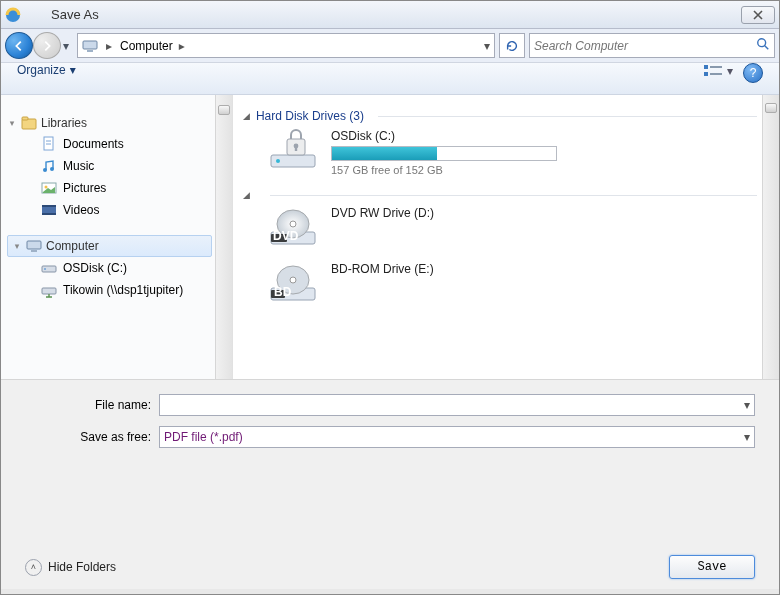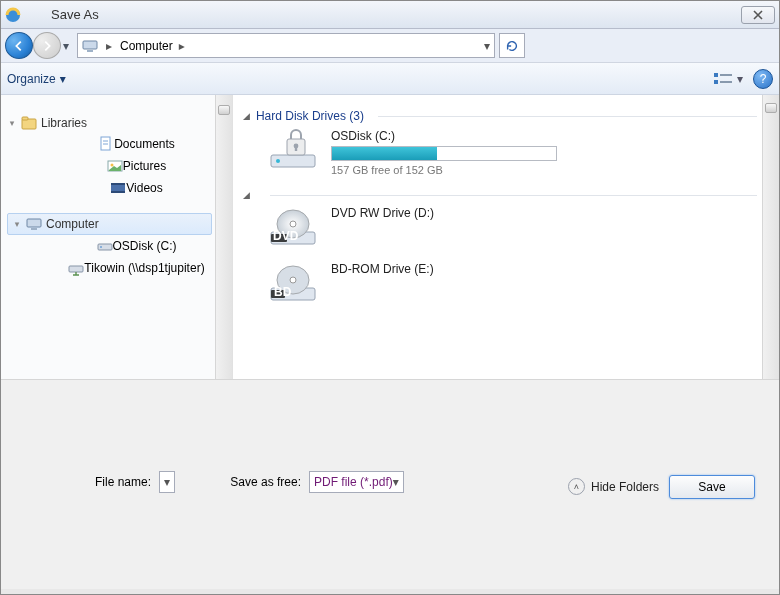--- a/index.html
+++ b/index.html
@@ -23,66 +23,66 @@
 .bc-arrow { width: 12px; text-align: center; color: #555; cursor: pointer; padding: 0 2px; height:100%; display:flex; align-items:center; }
 .bc-fill { flex:1; }
 .bc-right { padding-right: 4px; color:#555; cursor:pointer; }
 
 .refresh-btn { width: 26px; height: 25px; border: 1px solid #a6abb9; background:#fff; display:flex; align-items:center; justify-content:center; cursor:pointer; margin-right:4px; }
 
 .search { flex:1; height: 25px; background:#fff; border:1px solid #a6abb9; display:flex; align-items:center; padding: 0 4px; }
 .search input { flex:1; border:none; outline:none; color:#888; font-style: italic; }
 .search-icon { color:#4477bb; }
 
-.toolbar { height: 32px; background: linear-gradient(#f6f9fd,#e3ebf6); border-bottom:1px solid #cdd5e2; display:flex; align-items:center; padding: 0 6px; }
+.toolbar { height: 32px; background: linear-gradient(#f6f9fd,#e3ebf6); border-bottom:1px solid #cdd5e2; display:flex; align-items:flex-start; padding: 0 16px; }
 .organize { color:#1a3e72; cursor:pointer; display:flex; align-items:center; gap:4px; background:transparent; border:none; }
 .tool-spacer { flex:1; }
 .view-btn { display:flex; align-items:center; gap:2px; cursor:pointer; margin-right:10px; }
 .help-btn { width:20px; height:20px; border-radius:50%; background: radial-gradient(circle at 35% 30%, #7fbaf5, #2a72c7); border:1px solid #1a5498; color:#fff; display:flex; align-items:center; justify-content:center; cursor:pointer; font-size:13px; }
 
 .body { display:flex; height: 284px; background:#fff; }
 .sidebar { width: 232px; border-right: 1px solid #e1e1e1; padding-top:18px; overflow:hidden; position:relative; background:#fafbfc; }
 .side-scroll-stub { position:absolute; right:0; top:0; width:17px; height:100%; background: linear-gradient(to right,#f1f1f1,#e3e3e3); border-left:1px solid #d6d6d6; }
 .side-scroll-stub .thumb { position:absolute; top:10px; left:2px; right:2px; height:10px; background: linear-gradient(#f8f8f8,#d0d0d0); border:1px solid #adadad; border-radius:2px;}
 .tree-section { margin-bottom: 14px; padding-left:6px; }
 .tree-head { display:flex; align-items:center; gap:4px; padding: 2px 0; }
 .tri { font-size:9px; color:#888; width:10px; text-align:center; cursor:pointer; }
 .tree-head .label { color:#333; }
-.tree-item { display:flex; align-items:center; padding: 3px 0 3px 34px; cursor:pointer;justify-content:center; }
+.tree-item { display:flex; align-items:center; gap:6px; padding: 3px 0 3px 34px; cursor:pointer; }
 .tree-item.sub { padding-left: 34px; }
 .ico { width:16px; height:16px; flex:none; }
 .tree-head.computer { background: linear-gradient(#e9f1fb,#dbeafc); border:1px solid #b6d1f0; border-radius:2px; padding:2px 4px; margin-right:20px;}
 
 .main { flex:1; position:relative; padding: 10px 22px 0 10px; overflow:hidden; }
 .main-scroll-stub { position:absolute; right:0; top:0; width:17px; height:100%; background: linear-gradient(to right,#f1f1f1,#e3e3e3); border-left:1px solid #d6d6d6;}
 .main-scroll-stub .thumb { position:absolute; top:8px; left:2px; right:2px; height:10px; background: linear-gradient(#f8f8f8,#d0d0d0); border:1px solid #adadad; border-radius:2px;}
 
 .section-head { display:flex; align-items:center; font-size:14px; color:#1a3e8c; margin:4px 0 6px 0; }
 .section-head .tri2 { font-size:9px; color:#666; margin-right:6px; cursor:pointer; }
 .section-head .line { flex:1; height:1px; background:#e0e4ea; margin-left:14px; }
 
 .drive-row { display:flex; align-items:flex-start; gap:14px; margin: 6px 0 14px 26px; }
 .drive-ico { width:48px; height:42px; flex:none; }
 .drive-info { display:flex; flex-direction:column; gap:3px; }
 .drive-name { color:#222; }
 .capacity-bar { width:226px; height:15px; border:1px solid #b7bbc3; background:#fff; display:flex; }
 .capacity-fill { height:100%; background: linear-gradient(#3fc4da, #1a9db8); }
 .capacity-text { color:#777; font-size:11px; }
 
-.bottom { background:#f0f0f0; border-top:1px solid #d6d6d6; padding: 14px 24px 10px 24px; height: 210px; display:flex; flex-direction:row;justify-content:flex-end; }
+.bottom { background:#f0f0f0; border-top:1px solid #d6d6d6; padding: 14px 24px 10px 24px; height: 210px; display:flex; flex-direction:column;justify-content:flex-end; }
 .field-row { display:flex; align-items:center; margin-bottom:10px; }
 .field-row label { width:126px; text-align:right; margin-right:8px; }
 .combo { flex:1; height:22px; background:#fff; border:1px solid #a6abb9; display:flex; align-items:center; padding:0 4px; }
 .combo .val { flex:1; color:#701a75; }
 .combo .dd { color:#555; cursor:pointer; }
 .bottom-spacer { flex:1; }
 .bottom-actions { display:flex; align-items:center; }
 .hide-folders { display:flex; align-items:center; gap:6px; cursor:pointer; color:#222; background:transparent; border:none; }
 .hide-folders .chev { width:17px; height:17px; border-radius:50%; border:1px solid #9ba1ad; display:flex; align-items:center; justify-content:center; font-size:9px; color:#555; }
-.btn { min-width:86px; height:24px; border:1px solid #8e97a6; background:linear-gradient(#fdfdfd,#e5e9ef); border-radius:3px; cursor:pointer; margin-left:10px; }
+.btn { min-width:86px; height:24px; border:1px solid #8e97a6; background:linear-gradient(#fdfdfd,#e5e9ef); border-radius:3px; cursor:pointer; margin-left:10px;font-family:Liberation Mono, monospace; }
 .btn.primary { border:1px solid #4d8bdb; box-shadow:0 0 2px #7fb2f0; }
 
 </style>
 </head>
 <body>
 
 <div class="titlebar">
   <svg class="app-icon" viewBox="0 0 16 16">
       <circle cx="8" cy="8" r="7" fill="#3a8ed8"></circle>
       <path d="M2 8 A6 6 0 0 1 14 8" fill="none" stroke="#f5c74a" stroke-width="3"></path>
@@ -124,20 +124,27 @@
     <div class="bc-right">▾</div>
   </div>
 
   <div class="refresh-btn">
     <svg width="14" height="14" viewBox="0 0 16 16">
         <path d="M3 8a5 5 0 1 1 2 4" fill="none" stroke="#2e63b0" stroke-width="1.6"></path>
         <path d="M3 12 L3 8 L7 8" fill="none" stroke="#2e63b0" stroke-width="1.6"></path>
       </svg>
   </div>
 
+  <div class="search">
+    <input placeholder="Search Computer" style="">
+    <span class="search-icon"><svg width="14" height="14" viewBox="0 0 16 16">
+          <circle cx="6.5" cy="6.5" r="4.5" fill="none" stroke="#3a72bb" stroke-width="1.6"></circle>
+          <line x1="10" y1="10" x2="14" y2="14" stroke="#3a72bb" stroke-width="1.6"></line>
+        </svg></span>
+  </div>
 </div>
 
 <div class="toolbar">
   <button class="organize">
       <span>Organize</span> 
       <span>▾</span>
     </button>
   <div class="tool-spacer"></div>
   <div class="view-btn">
     <svg width="22" height="16" viewBox="0 0 22 16">
@@ -169,20 +176,28 @@
           </svg>
         <span class="label">Libraries</span>
       </div>
       <div class="tree-item">
           <svg class="ico" viewBox="0 0 16 16">
             <rect x="3" y="1" width="9" height="13" fill="#fff" stroke="#7ea6d6"></rect>
             <line x1="5" y1="5" x2="10" y2="5" stroke="#7ea6d6"></line>
             <line x1="5" y1="8" x2="10" y2="8" stroke="#7ea6d6"></line>
           </svg>
           <span>Documents</span>
+        </div>
+      <div class="tree-item">
+          <svg class="ico" viewBox="0 0 16 16">
+            <path d="M5 12 V4 L12 3 V11" fill="none" stroke="#3a8bd0" stroke-width="1.4"></path>
+            <circle cx="4" cy="12" r="2" fill="#3a8bd0"></circle>
+            <circle cx="11" cy="11" r="2" fill="#3a8bd0"></circle>
+          </svg>
+          <span>Music</span>
         </div>
       <div class="tree-item">
           <svg class="ico" viewBox="0 0 16 16">
             <rect x="1" y="3" width="14" height="10" fill="#fff" stroke="#8aa"></rect>
             <circle cx="5" cy="7" r="1.5" fill="#f2c04a"></circle>
             <path d="M2 12 L7 8 L10 10 L14 7 L14 13 L2 13 Z" fill="#6bb26b"></path>
           </svg>
           <span>Pictures</span>
         </div>
       <div class="tree-item">

